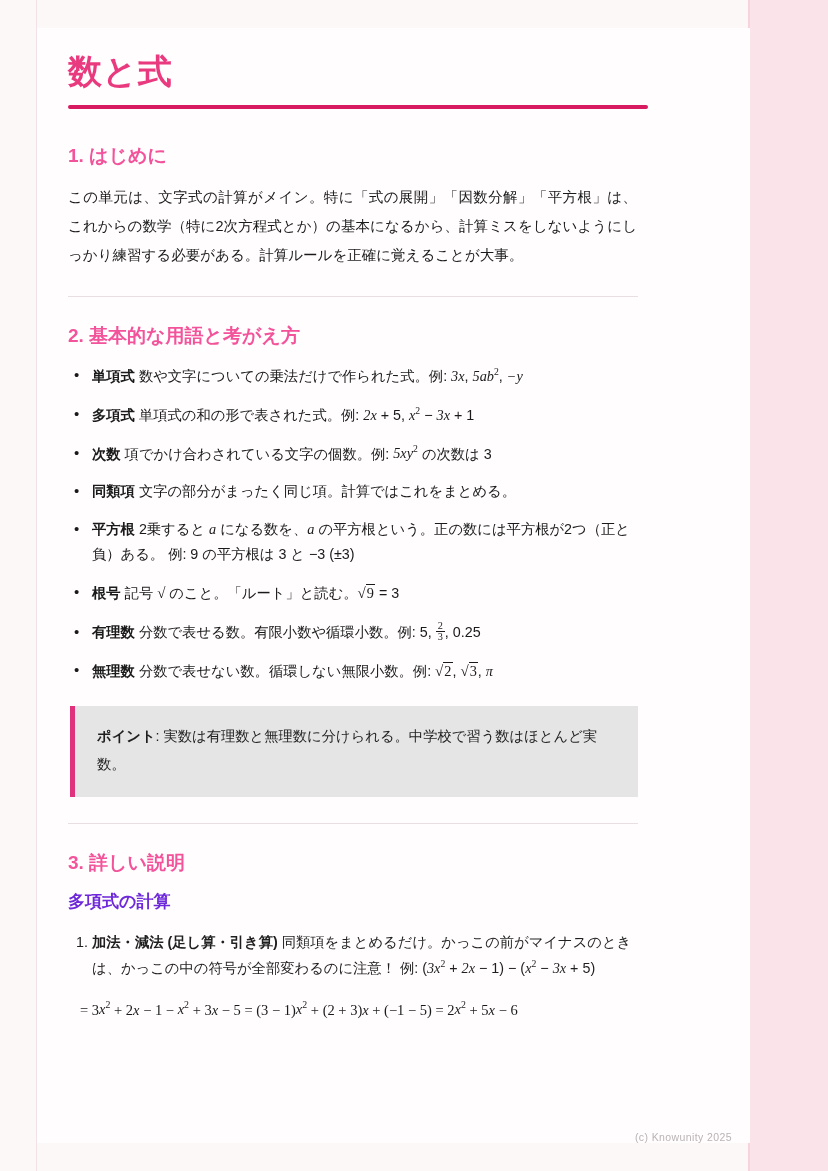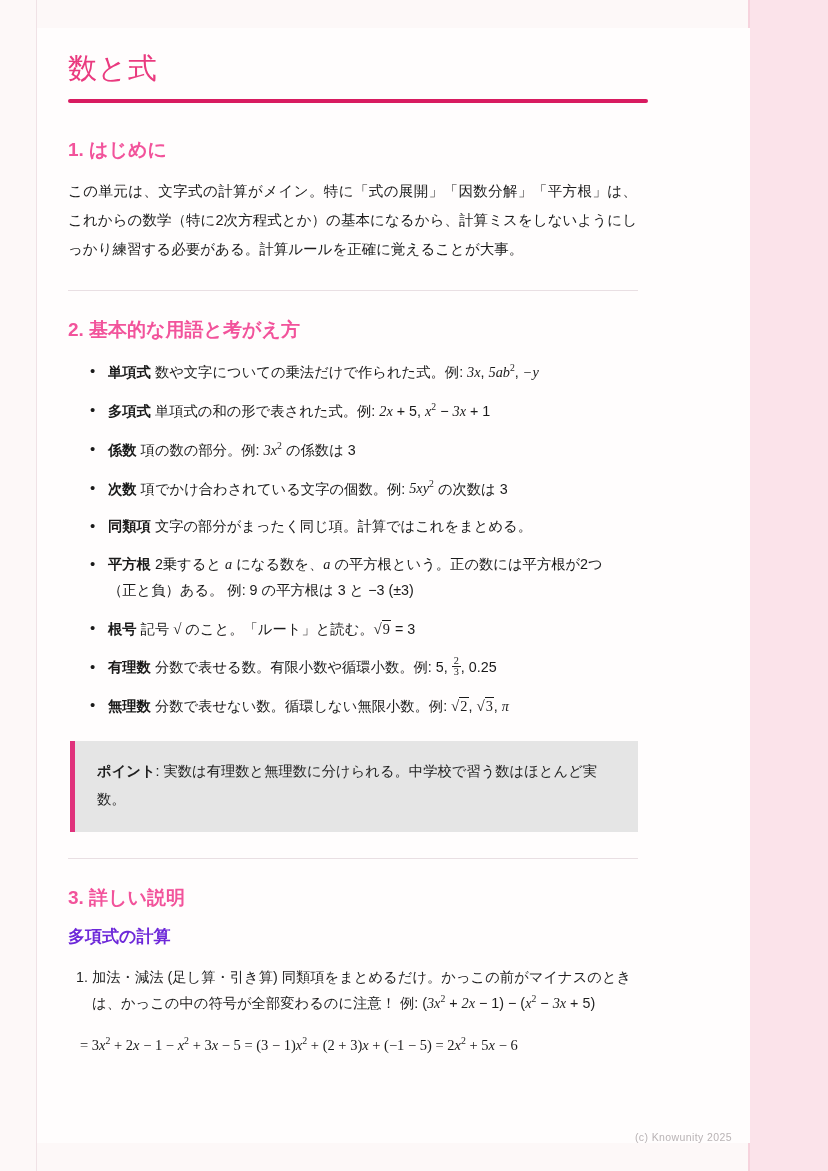--- a/index.html
+++ b/index.html
@@ -45,25 +45,25 @@
     height: 1115px;
     background: #fffdfd;
   }
   .content {
     position: absolute;
     left: 68px;
     top: 52px;
     width: 570px;
   }
   h1.doc-title {
-    font-size: 29px;
+    font-size: 34px;
     line-height: 1.15;
     margin: 0 0 14px 0;
     color: #ea3a7f;
-    font-weight: 400;
+    font-weight: 700;
     letter-spacing: 0.5px;
   }
   .title-rule {
     height: 4px;
     background: #d81b60;
     width: 580px;
     margin: 6px 0 34px 0;
     border-radius: 2px;
   }
   h2.section-title {
@@ -79,21 +79,21 @@
     color: #1a1a1a;
     text-align: justify;
   }
   hr.divider {
     border: none;
     border-top: 1px solid #e9dfe3;
     margin: 26px 0 26px 0;
   }
   ul.term-list {
     list-style: none;
-    margin: 16px;
+    margin: 0;
     padding: 0;
   }
   ul.term-list > li {
     position: relative;
     padding-left: 24px;
     margin-bottom: 13px;
     font-size: 14.3px;
     line-height: 1.75;
     color: #1a1a1a;
   }
@@ -143,21 +143,21 @@
     font-weight: 700;
     margin: 0 0 16px 0;
   }
   ol.steps {
     margin: 0;
     padding-left: 24px;
     font-size: 14.3px;
     line-height: 1.85;
   }
   ol.steps > li { margin-bottom: 10px; }
-  .step-lead { font-weight: 400; }
+  .step-lead { font-weight: 700; }
   .eq-line {
     font-family: "Liberation Serif", serif;
     font-size: 14.5px;
     margin: 18px 0 0 12px;
     color: #1a1a1a;
   }
   .footer-credit {
     position: absolute;
     right: 96px;
     bottom: 28px;
@@ -183,21 +183,20 @@
     <h2 class="section-title">1. はじめに</h2>
     <p class="body-text">この単元は、文字式の計算がメイン。特に「式の展開」「因数分解」「平方根」は、これからの数学（特に2次方程式とか）の基本になるから、計算ミスをしないようにしっかり練習する必要がある。計算ルールを正確に覚えることが大事。</p>
 
     <hr class="divider">
 
     <h2 class="section-title">2. 基本的な用語と考がえ方</h2>
 
     <ul class="term-list">
       <li><span class="term">単項式</span> <span>数や文字についての乗法だけで作られた式。例: <span class="math">3x</span>, <span class="math">5ab<sup>2</sup></span>, <span class="math">−y</span></span></li>
       <li><span class="term">多項式</span> <span>単項式の和の形で表された式。例: <span class="math">2x</span> + 5, <span class="math">x<sup>2</sup></span> − <span class="math">3x</span> + 1</span></li>
-      <li><span class="term">係数</span> <span>項の数の部分。例: <span class="math">3x<sup>2</sup></span> の係数は 3</span></li>
       <li><span class="term">次数</span> <span>項でかけ合わされている文字の個数。例: <span class="math">5xy<sup>2</sup></span> の次数は 3</span></li>
       <li><span class="term">同類項</span> <span>文字の部分がまったく同じ項。計算ではこれをまとめる。</span></li>
       <li><span class="term">平方根</span> <span>2乗すると <span class="math">a</span> になる数を、<span class="math">a</span> の平方根という。正の数には平方根が2つ（正と負）ある。 例: 9 の平方根は 3 と −3 (±3)</span></li>
       <li><span class="term">根号</span> <span>記号 <span class="sqrt"><span class="rad">√</span></span> のこと。「ルート」と読む。<span class="sqrt"><span class="rad">√</span><span class="arg">9</span></span> = 3</span></li>
       <li><span class="term">有理数</span> <span>分数で表せる数。有限小数や循環小数。例: 5, <span class="frac"><span class="num">2</span><span class="den">3</span></span>, 0.25</span></li>
       <li><span class="term">無理数</span> <span>分数で表せない数。循環しない無限小数。例: <span class="sqrt"><span class="rad">√</span><span class="arg">2</span></span>, <span class="sqrt"><span class="rad">√</span><span class="arg">3</span></span>, <span class="math">π</span></span></li>
     </ul>
 
     <div class="callout">
       <span class="cal-label">ポイント</span><span>: 実数は有理数と無理数に分けられる。中学校で習う数はほとんど実数。</span>

